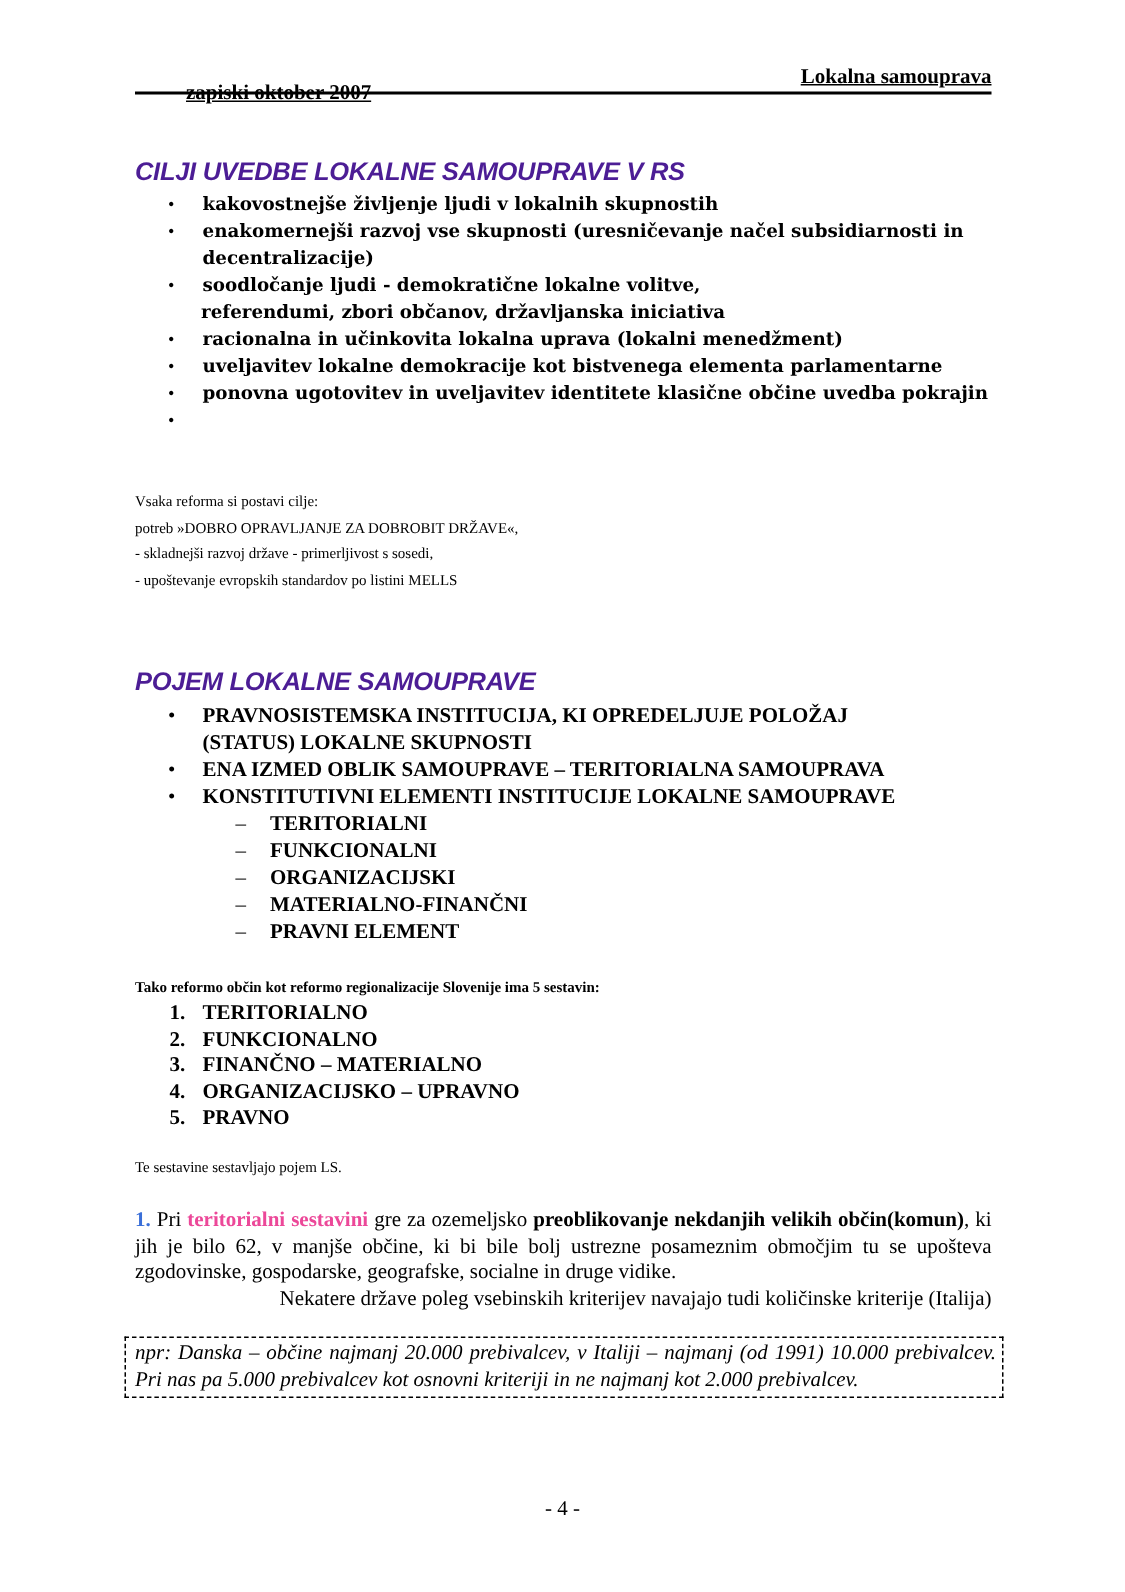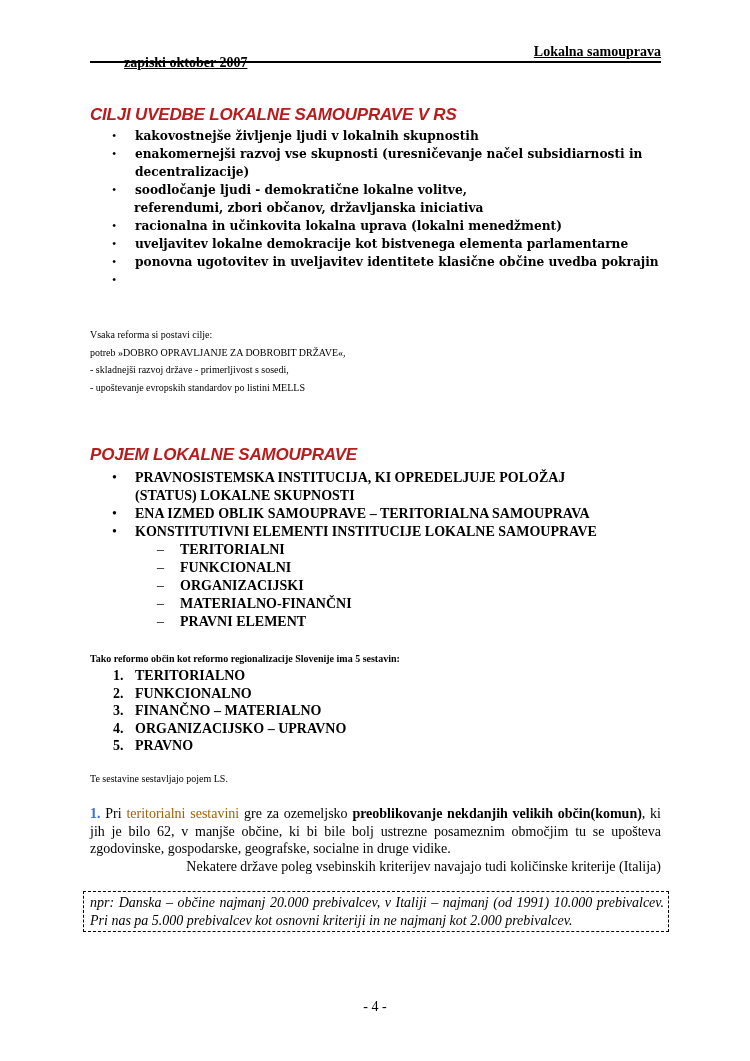--- a/index.html
+++ b/index.html
@@ -5,21 +5,21 @@
   html, body { margin: 0; padding: 0; background: #ffffff; }
   body { width: 750px; height: 1061px; position: relative; overflow: hidden; color: #000; }
 
   .header { position: absolute; left: 90px; top: 44px; width: 571px; height: 17px;
             border-bottom: 2px solid #000; font-family: "Liberation Serif", serif;
             font-weight: bold; font-size: 14px; }
   .header .l { position: absolute; left: 0; top: 11px; text-decoration: underline; margin-left: 34px; }
   .header .r { position: absolute; right: 0; top: 0; text-decoration: underline; }
 
   .h-red { position: absolute; left: 90px; font-family: "Liberation Sans", sans-serif;
-           font-weight: bold; font-style: italic; font-size: 17px; color: #b91c1c; letter-spacing: -0.2px; }
+           font-weight: bold; font-style: italic; font-size: 17px; color: #4c1d95; letter-spacing: -0.2px; }
 
   ul.bul { position: absolute; left: 90px; margin: 0; padding: 0; list-style: none;
            font-family: "DejaVu Serif", "Liberation Serif", serif; font-weight: bold; font-size: 12.2px; line-height: 18px; width: 571px; }
   ul.bul li { position: relative; padding-left: 45px; }
   ul.bul li .b { position: absolute; left: 22px; top: 0; font-family: "Liberation Serif", serif; font-weight: normal; }
 
   ul.caps { position: absolute; left: 90px; margin: 0; padding: 0; list-style: none;
             font-family: "Liberation Serif", serif; font-weight: bold; font-size: 14px; line-height: 18px; width: 571px; }
   ul.caps li { position: relative; padding-left: 45px; }
   ul.caps li .b { position: absolute; left: 22px; top: 0; font-weight: normal; }
@@ -32,21 +32,21 @@
 
   ol.num { position: absolute; left: 90px; margin: 0; padding: 0; list-style: none;
            font-family: "Liberation Serif", serif; font-weight: bold; font-size: 14px; line-height: 17.5px; }
   ol.num li { position: relative; padding-left: 45px; }
   ol.num li .n { position: absolute; left: 23px; top: 0; }
 
   .just { position: absolute; left: 90px; width: 571px; font-family: "Liberation Serif", serif;
           font-size: 14px; line-height: 17.5px; text-align: justify; }
   .just p { margin: 0; }
   .c-num { color: #3a6fd8; font-weight: bold; }
-  .c-blue { color: #a16207; font-weight: normal; }
+  .c-blue { color: #ec4899; font-weight: bold; }
   .bold { font-weight: bold; }
 
   .note { position: absolute; left: 83px; top: 891px; width: 574px; border: 1px dashed #000;
           padding: 2px 4px 2px 6px; font-family: "Liberation Serif", serif; font-style: italic;
           font-size: 14px; line-height: 17.5px; text-align: justify; }
 
   .pagenum { position: absolute; left: 0; width: 750px; top: 999px; text-align: center;
              font-family: "Liberation Serif", serif; font-size: 14px; }
 </style>
 </head>

